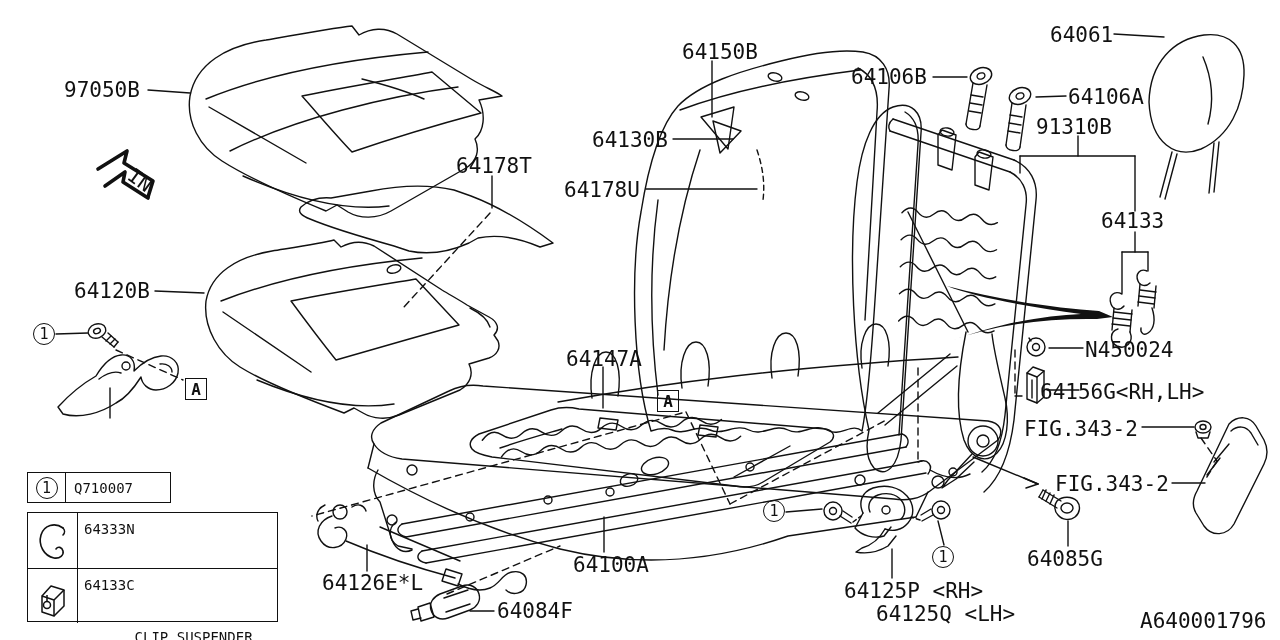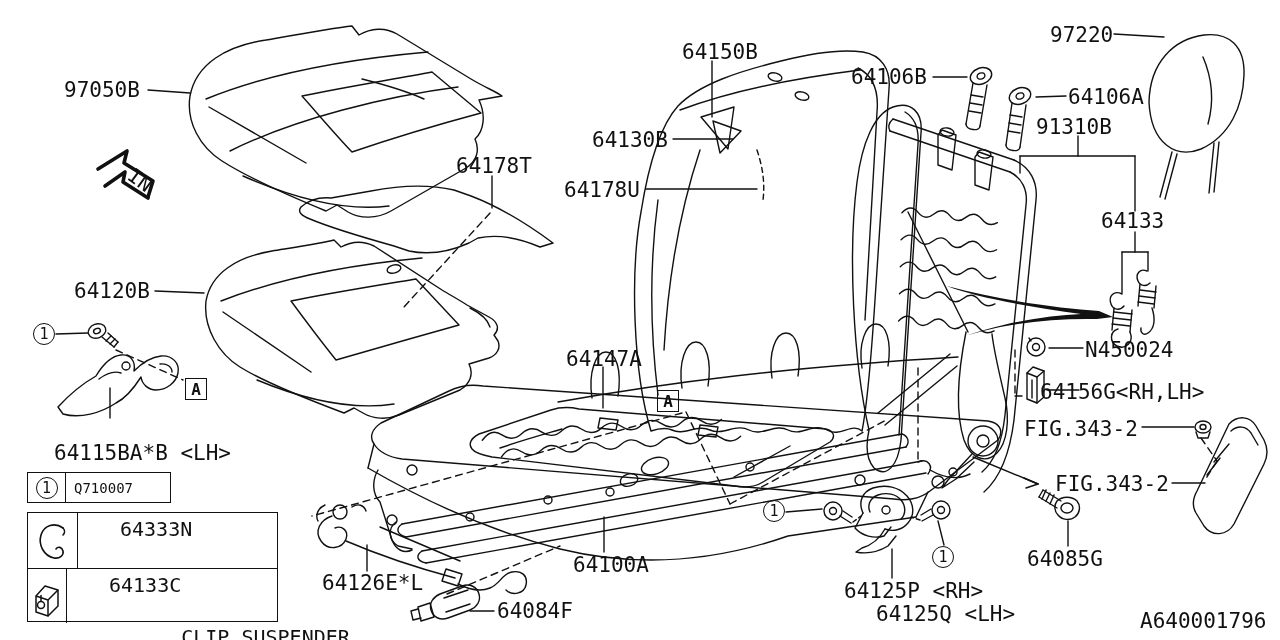--- a/index.html
+++ b/index.html
@@ -14,21 +14,21 @@
   .inlbl{position:absolute;font:20px "DejaVu Sans Mono",monospace;transform:rotate(36deg);}
   
   .tbl{position:absolute;border:1.6px solid #111;box-sizing:border-box;display:flex;}
   #tbl1{left:27px;top:472px;width:144px;height:31px;align-items:center;}
   #tbl1 .c1{width:38px;height:100%;border-right:1.6px solid #111;display:flex;align-items:center;justify-content:center;box-sizing:border-box;}
   #tbl1 .c2{flex:1;display:flex;align-items:center;padding-left:8px;font-size:14px;}
   #tbl2{left:27px;top:512px;width:251px;height:110px;flex-direction:column;}
   .t2row{display:flex;height:55px;box-sizing:border-box;}
   .t2row + .t2row{border-top:1.6px solid #111;}
   .t2icon{width:50px;border-right:1.6px solid #111;display:flex;align-items:center;justify-content:center;box-sizing:border-box;}
-  .t2txt{flex:1;padding:3px 0 0 6px;font-size:20px;line-height:26px;white-space:pre;margin-left:36px;}
+  .t2txt{flex:1;padding:3px 0 0 6px;font-size:14px;line-height:26px;white-space:pre;}
 </style>
 </head>
 <body>
 
 <div id="stage">
 
 <svg id="art" width="1280" height="640" viewBox="0 0 1280 640">
   <g fill="none" stroke="#111" stroke-width="1.4" stroke-linecap="round" stroke-linejoin="round">
 
     <g>
@@ -335,31 +335,30 @@
 </svg>
 
 <div class="lbl" style="left:64px;top:80px">97050B</div>
 <div class="lbl" style="left:74px;top:281px">64120B</div>
 <div class="lbl" style="left:456px;top:156px">64178T</div>
 <div class="lbl" style="left:682px;top:42px">64150B</div>
 <div class="lbl" style="left:592px;top:130px">64130B</div>
 <div class="lbl" style="left:564px;top:180px">64178U</div>
 <div class="lbl" style="left:851px;top:67px">64106B</div>
 <div class="lbl" style="left:1068px;top:87px">64106A</div>
-<div class="lbl" style="left:1050px;top:25px">97220</div>
+<div class="lbl" style="left:1050px;top:25px">64061</div>
 <div class="lbl" style="left:1036px;top:117px">91310B</div>
 <div class="lbl" style="left:1101px;top:211px">64133</div>
 <div class="lbl" style="left:1085px;top:340px">N450024</div>
 <div class="lbl" style="left:1040px;top:382px">64156G&lt;RH,LH&gt;</div>
 <div class="lbl" style="left:1024px;top:419px">FIG.343-2</div>
 <div class="lbl" style="left:1055px;top:474px">FIG.343-2</div>
 <div class="lbl" style="left:1027px;top:549px">64085G</div>
 <div class="lbl" style="left:844px;top:581px">64125P &lt;RH&gt;</div>
 <div class="lbl" style="left:876px;top:604px">64125Q &lt;LH&gt;</div>
-<div class="lbl" style="left:54px;top:443px">64115BA*B &lt;LH&gt;</div>
 <div class="lbl" style="left:566px;top:349px">64147A</div>
 <div class="lbl" style="left:573px;top:555px">64100A</div>
 <div class="lbl" style="left:322px;top:573px">64126E*L</div>
 <div class="lbl" style="left:497px;top:601px">64084F</div>
 <div class="lbl" style="left:1140px;top:611px">A640001796</div>
 
 <div class="inlbl" style="left:128px;top:168px">IN</div>
 
 <div class="circ1" style="left:33px;top:323px">
       <span>1</span>

